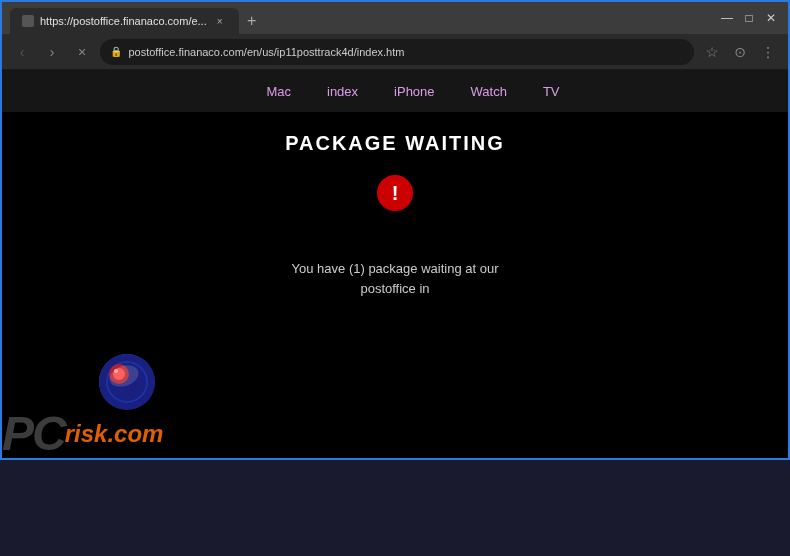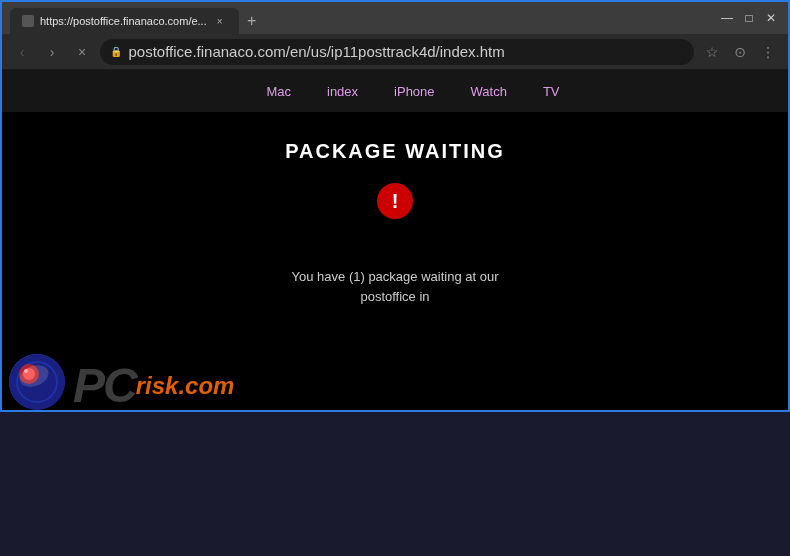--- a/index.html
+++ b/index.html
@@ -1,21 +1,21 @@
 <!DOCTYPE html>
 <html><head>
   <meta charset="utf-8">
   <style>
     * { margin: 0; padding: 0; box-sizing: border-box; }
     body { width: 790px; height: 556px; overflow: hidden; background: #1a1a2e; font-family: Arial, sans-serif; }
 
     
     .browser-outer {
       width: 790px;
-      height: 412px;
+      height: 460px;
       background: #3c3c3c;
       border: 2px solid #2a7ae2;
       display: flex;
       flex-direction: column;
     }
 
     
     .title-bar {
       height: 32px;
       background: #3c3c3c;
@@ -95,21 +95,21 @@
       height: 26px;
       background: #1a1a1a;
       border-radius: 13px;
       display: flex;
       align-items: center;
       padding: 0 10px;
       gap: 6px;
     }
     .lock-icon { color: #888; font-size: 10px; }
     .url-text {
-      font-size: 15px;
+      font-size: 11px;
       color: #ccc;
       flex: 1;
     }
     .address-actions {
       display: flex; gap: 4px; align-items: center;
     }
     .addr-icon-btn {
       width: 24px; height: 24px;
       display: flex; align-items: center; justify-content: center;
       color: #888; font-size: 14px; cursor: pointer;
@@ -139,21 +139,21 @@
     }
 
     
     .content-area {
       flex: 1;
       background: #000;
       display: flex;
       flex-direction: column;
       align-items: center;
       justify-content: flex-start;
-      padding-top: 28px;
+      padding-top: 20px;
       position: relative;
     }
     .page-title {
       color: #ffffff;
       font-size: 20px;
       font-weight: bold;
       letter-spacing: 2px;
       margin-bottom: 20px;
       text-align: center;
     }
@@ -172,24 +172,25 @@
       font-size: 13px;
       text-align: center;
       line-height: 1.5;
       margin-top: 32px;
     }
 
     
     .watermark {
       position: absolute;
       bottom: 0;
-      left: 7px;
+      left: 0;
       display: flex;
       align-items: flex-end;
       padding: 0;
+      flex-direction: column;
     }
     .watermark-ball {
       width: 56px; height: 56px;
       background: radial-gradient(circle at 35% 35%, #1e90ff, #0a0a60);
       border-radius: 50%;
       position: relative;
       margin-right: 8px;
       overflow: hidden;
       flex-shrink: 0;
     }

